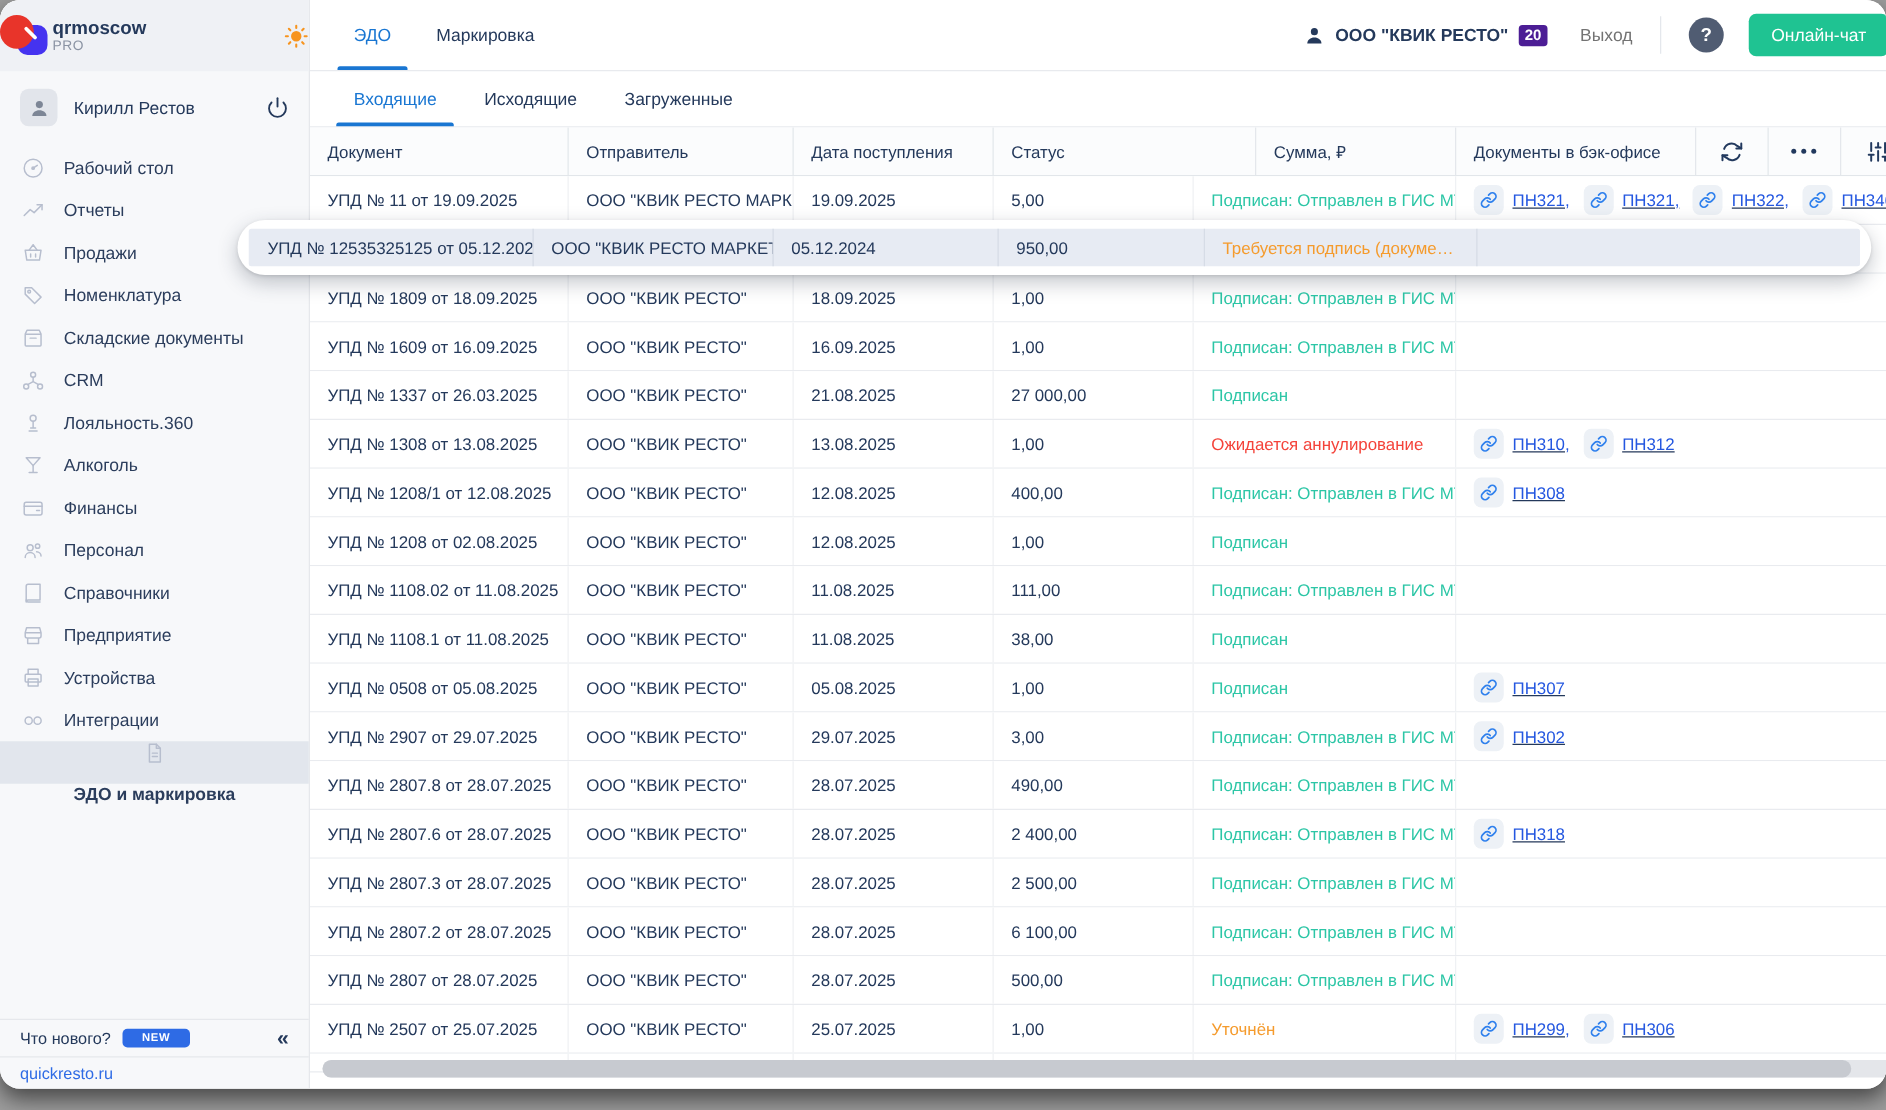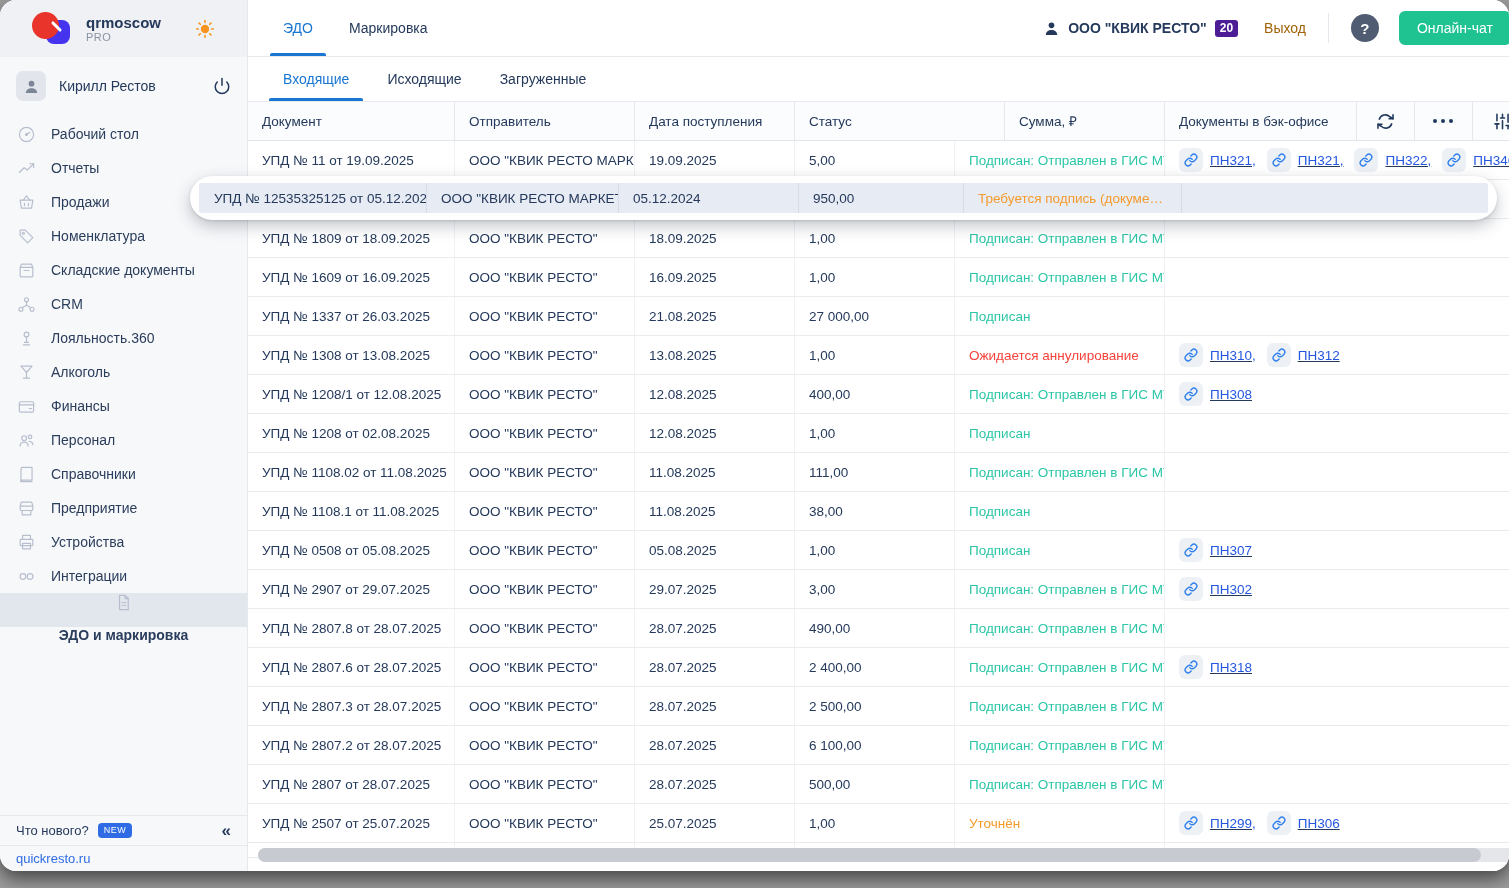--- a/index.html
+++ b/index.html
@@ -14,53 +14,53 @@
     position:absolute; left:0; top:0; width:1509px; height:871px;
     background:#fff; border-radius:16px; overflow:hidden;
     box-shadow:0 8px 18px rgba(0,0,0,.55);
     display:flex;
   }
   
   .sidebar {
     width:248px; flex:none; background:#f7f8fa; border-right:1px solid #e6e8ec;
     display:flex; flex-direction:column; position:relative;
   }
-  .logo-block { height:57px; background:#eff1f5; display:flex; align-items:center; padding:0 32px; gap:12px; flex:none; }
+  .logo-block { height:57px; background:#eff1f5; display:flex; align-items:center; padding:0 0; gap:0; flex:none; }
   .logo { position:relative; width:42px; height:40px; flex:none; }
   .logo-square { position:absolute; left:14px; top:11px; width:24px; height:24px; background:#4533f0; border-radius:8px; }
   .logo-circle { position:absolute; left:0; top:3px; width:27px; height:27px; background:#e8342a; border-radius:50%; }
   .logo-slash { position:absolute; left:18px; top:16px; width:13px; height:3px; background:#fff; border-radius:2px; transform:rotate(45deg); }
   .logo-title { font-size:15px; font-weight:700; color:#24395b; }
   .logo-sub { font-size:11px; color:#8a93a3; letter-spacing:.5px; }
   .sun { margin-left:auto; color:#f7941e; display:flex; }
   .user-row { height:42px; display:flex; align-items:center; padding:0 16px; gap:13px; margin-top:8px; flex:none; }
   .avatar { width:30px; height:30px; border-radius:7px; background:#e2e5eb; color:#7d8696; display:flex; align-items:center; justify-content:center; flex:none; }
   .user-name { font-size:14px; color:#24395b; }
   .power { margin-left:auto; color:#24395b; display:flex; cursor:pointer; }
   .menu { padding-top:10px; }
   .mi { height:34px; display:flex; align-items:center; gap:15px; padding:0 17px; font-size:14px; color:#2b3d5c; cursor:pointer; }
   .mi svg { width:19px; height:19px; color:#b7bece; flex:none; }
   .mi.active { background:#e2e6ed; font-weight:700;flex-direction:column; }
   .sfooter { margin-top:auto; }
   .whats { display:flex; align-items:center; padding:0 16px; height:30px; gap:9px; font-size:13px; color:#24395b; border-top:1px solid #e6e8ec; }
-  .new-badge { background:#2e6be5; color:#fff; font-size:9px; font-weight:400; padding:2px 6px 3px; border-radius:4px; letter-spacing:.5px; }
+  .new-badge { background:#2e6be5; color:#fff; font-size:9px; font-weight:700; padding:2px 16px 3px; border-radius:4px; letter-spacing:.5px; }
   .collapse { margin-left:auto; font-size:17px; font-weight:700; color:#24395b; cursor:pointer; }
   .site { border-top:1px solid #e6e8ec; height:26px; display:flex; align-items:center; padding:0 16px; font-size:13px; color:#2e6be5; cursor:pointer; }
   
   .main { flex:1; position:relative; background:#fff; display:flex; flex-direction:column; }
   .topbar { height:57px; border-bottom:1px solid #e8eaee; display:flex; align-items:center; padding:0 22px 0 35px; flex:none; }
   .tab { font-size:14px; color:#24395b; margin-right:36px; position:relative; height:100%; display:flex; align-items:center; cursor:pointer; }
   .tab.active { color:#1976d2; font-weight:500; }
   .tab.active::after { content:""; position:absolute; left:-13px; right:-13px; bottom:0; height:3px; background:#1976d2; border-radius:2px 2px 0 0; }
   .top-right { margin-left:auto; display:flex; align-items:center; }
   .account { display:flex; align-items:center; gap:8px; cursor:pointer; }
   .account-icon { color:#24395b; display:flex; }
   .account-label { font-size:14px; font-weight:700; color:#24395b; }
   .count-badge { background:#4c1d95; color:#fff; font-size:12px; font-weight:700; padding:1px 5px 2px; border-radius:3px; }
-  .logout { font-size:14px; color:#a16207; margin-left:26px; cursor:pointer; }
+  .logout { font-size:14px; color:#737373; margin-left:26px; cursor:pointer; }
   .vdiv { width:1px; height:30px; background:#e4e7ec; margin:0 22px; }
   .help { width:28px; height:28px; border-radius:50%; background:#505c72; color:#fff; font-size:15px; font-weight:700; display:flex; align-items:center; justify-content:center; cursor:pointer; }
   .chat-btn { background:#1fc392; color:#fff; font-size:14px; padding:9px 18px; border-radius:6px; border:none; margin-left:20px; cursor:pointer; font-family:inherit; }
   .subtabs { height:45px; border-bottom:1px solid #e8eaee; display:flex; padding:0 35px; gap:38px; flex:none; }
   .subtab { font-size:14px; color:#24395b; height:100%; display:flex; align-items:center; position:relative; cursor:pointer; }
   .subtab.active { color:#1976d2; }
   .subtab.active::after { content:""; position:absolute; left:-14px; right:-14px; bottom:0; height:3px; background:#1976d2; border-radius:2px 2px 0 0; }
   
   .thead { height:39px; display:flex; background:#fbfcfd; border-bottom:1px solid #e2e6ea; flex:none; font-size:13.5px; color:#24395b; }
   .th { display:flex; align-items:center; padding:0 14px; border-right:1px solid #e4e7ec; }

